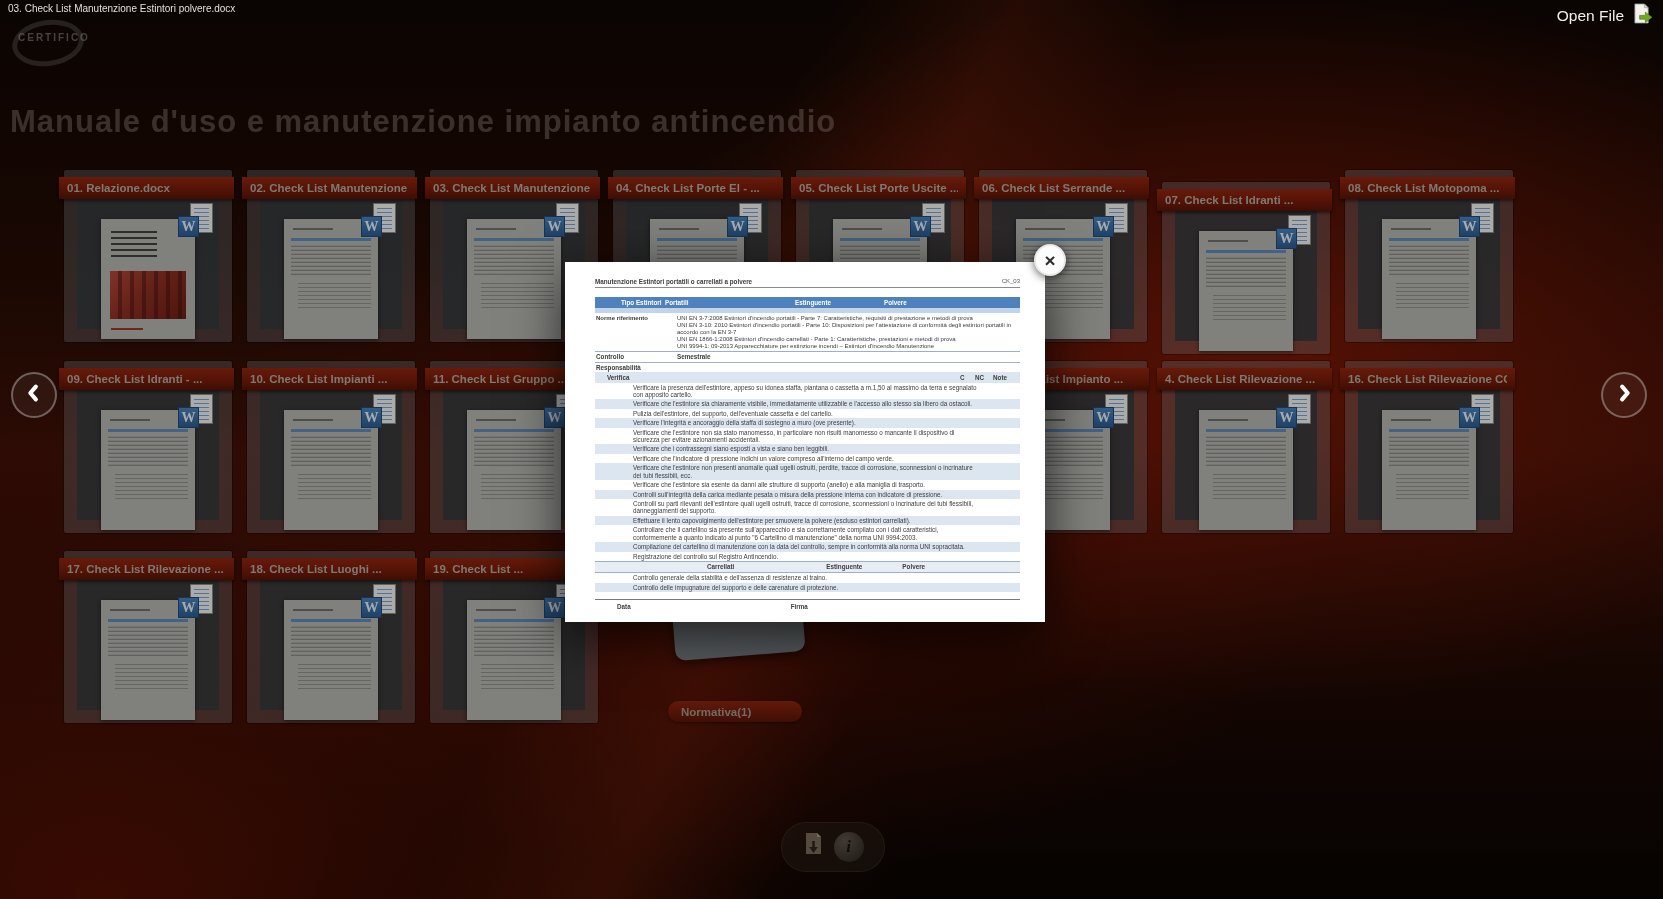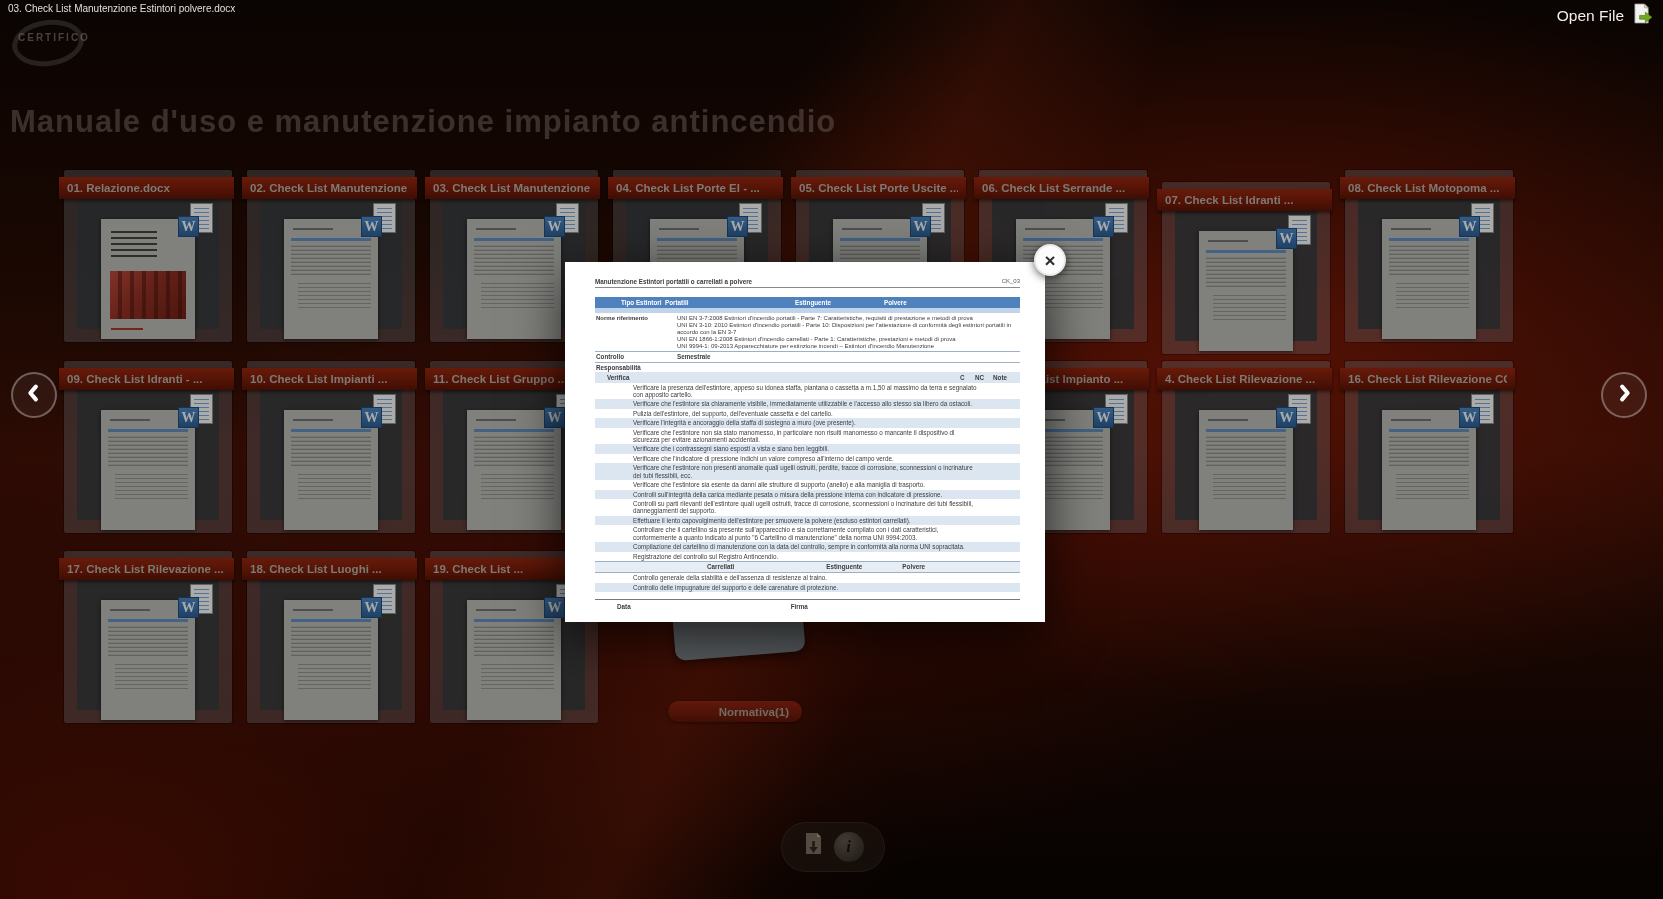--- a/index.html
+++ b/index.html
@@ -60,21 +60,21 @@
     background:repeating-linear-gradient(180deg, #7aa3d4 0 1px, transparent 1px 4px); }
   .wicon b { position:absolute; left:0; bottom:0; width:21px; height:21px;
     background:linear-gradient(180deg,#4a83bd,#2b5d94); border:1px solid #1d4a7d;
     color:#eef2f8; font-size:14px; line-height:19px; text-align:center; font-family:"Liberation Serif", serif; }
   
   .stack-card { position:absolute; left:672px; top:560px; width:130px; height:96px; z-index:3;
     background:linear-gradient(180deg,#9aa0a6,#7f858b); border-radius:10px;
     transform:rotate(-4.5deg); box-shadow:0 3px 8px rgba(0,0,0,0.5); }
   .stack-pill { position:absolute; left:668px; top:701px; width:134px; height:21px; z-index:3;
     border-radius:11px; background:linear-gradient(180deg,#8c2512,#5d1307);
-    display:flex; align-items:center; justify-content:flex-end; padding:4px 13px; cursor:pointer;
+    display:flex; align-items:center; justify-content:flex-start; padding:4px 13px; cursor:pointer;
     box-shadow:0 1px 3px rgba(0,0,0,0.5); }
   .stack-pill span { font-size:11.5px; font-weight:bold; color:#a1988d; }
   
   .backdrop { position:absolute; inset:0; background:rgba(4,2,1,0.30); z-index:4; }
   .nav { position:absolute; width:46px; height:46px; border-radius:50%; z-index:6; cursor:pointer;
     border:2px solid rgba(235,235,235,0.35); background:rgba(255,255,255,0.05);
     display:flex; align-items:center; justify-content:center; }
   .nav.prev { left:11px;  top:372px; }
   .nav.next { left:1601px; top:372px; }
   .dock { position:absolute; left:781px; top:822px; width:104px; height:50px; border-radius:26px; z-index:2;

